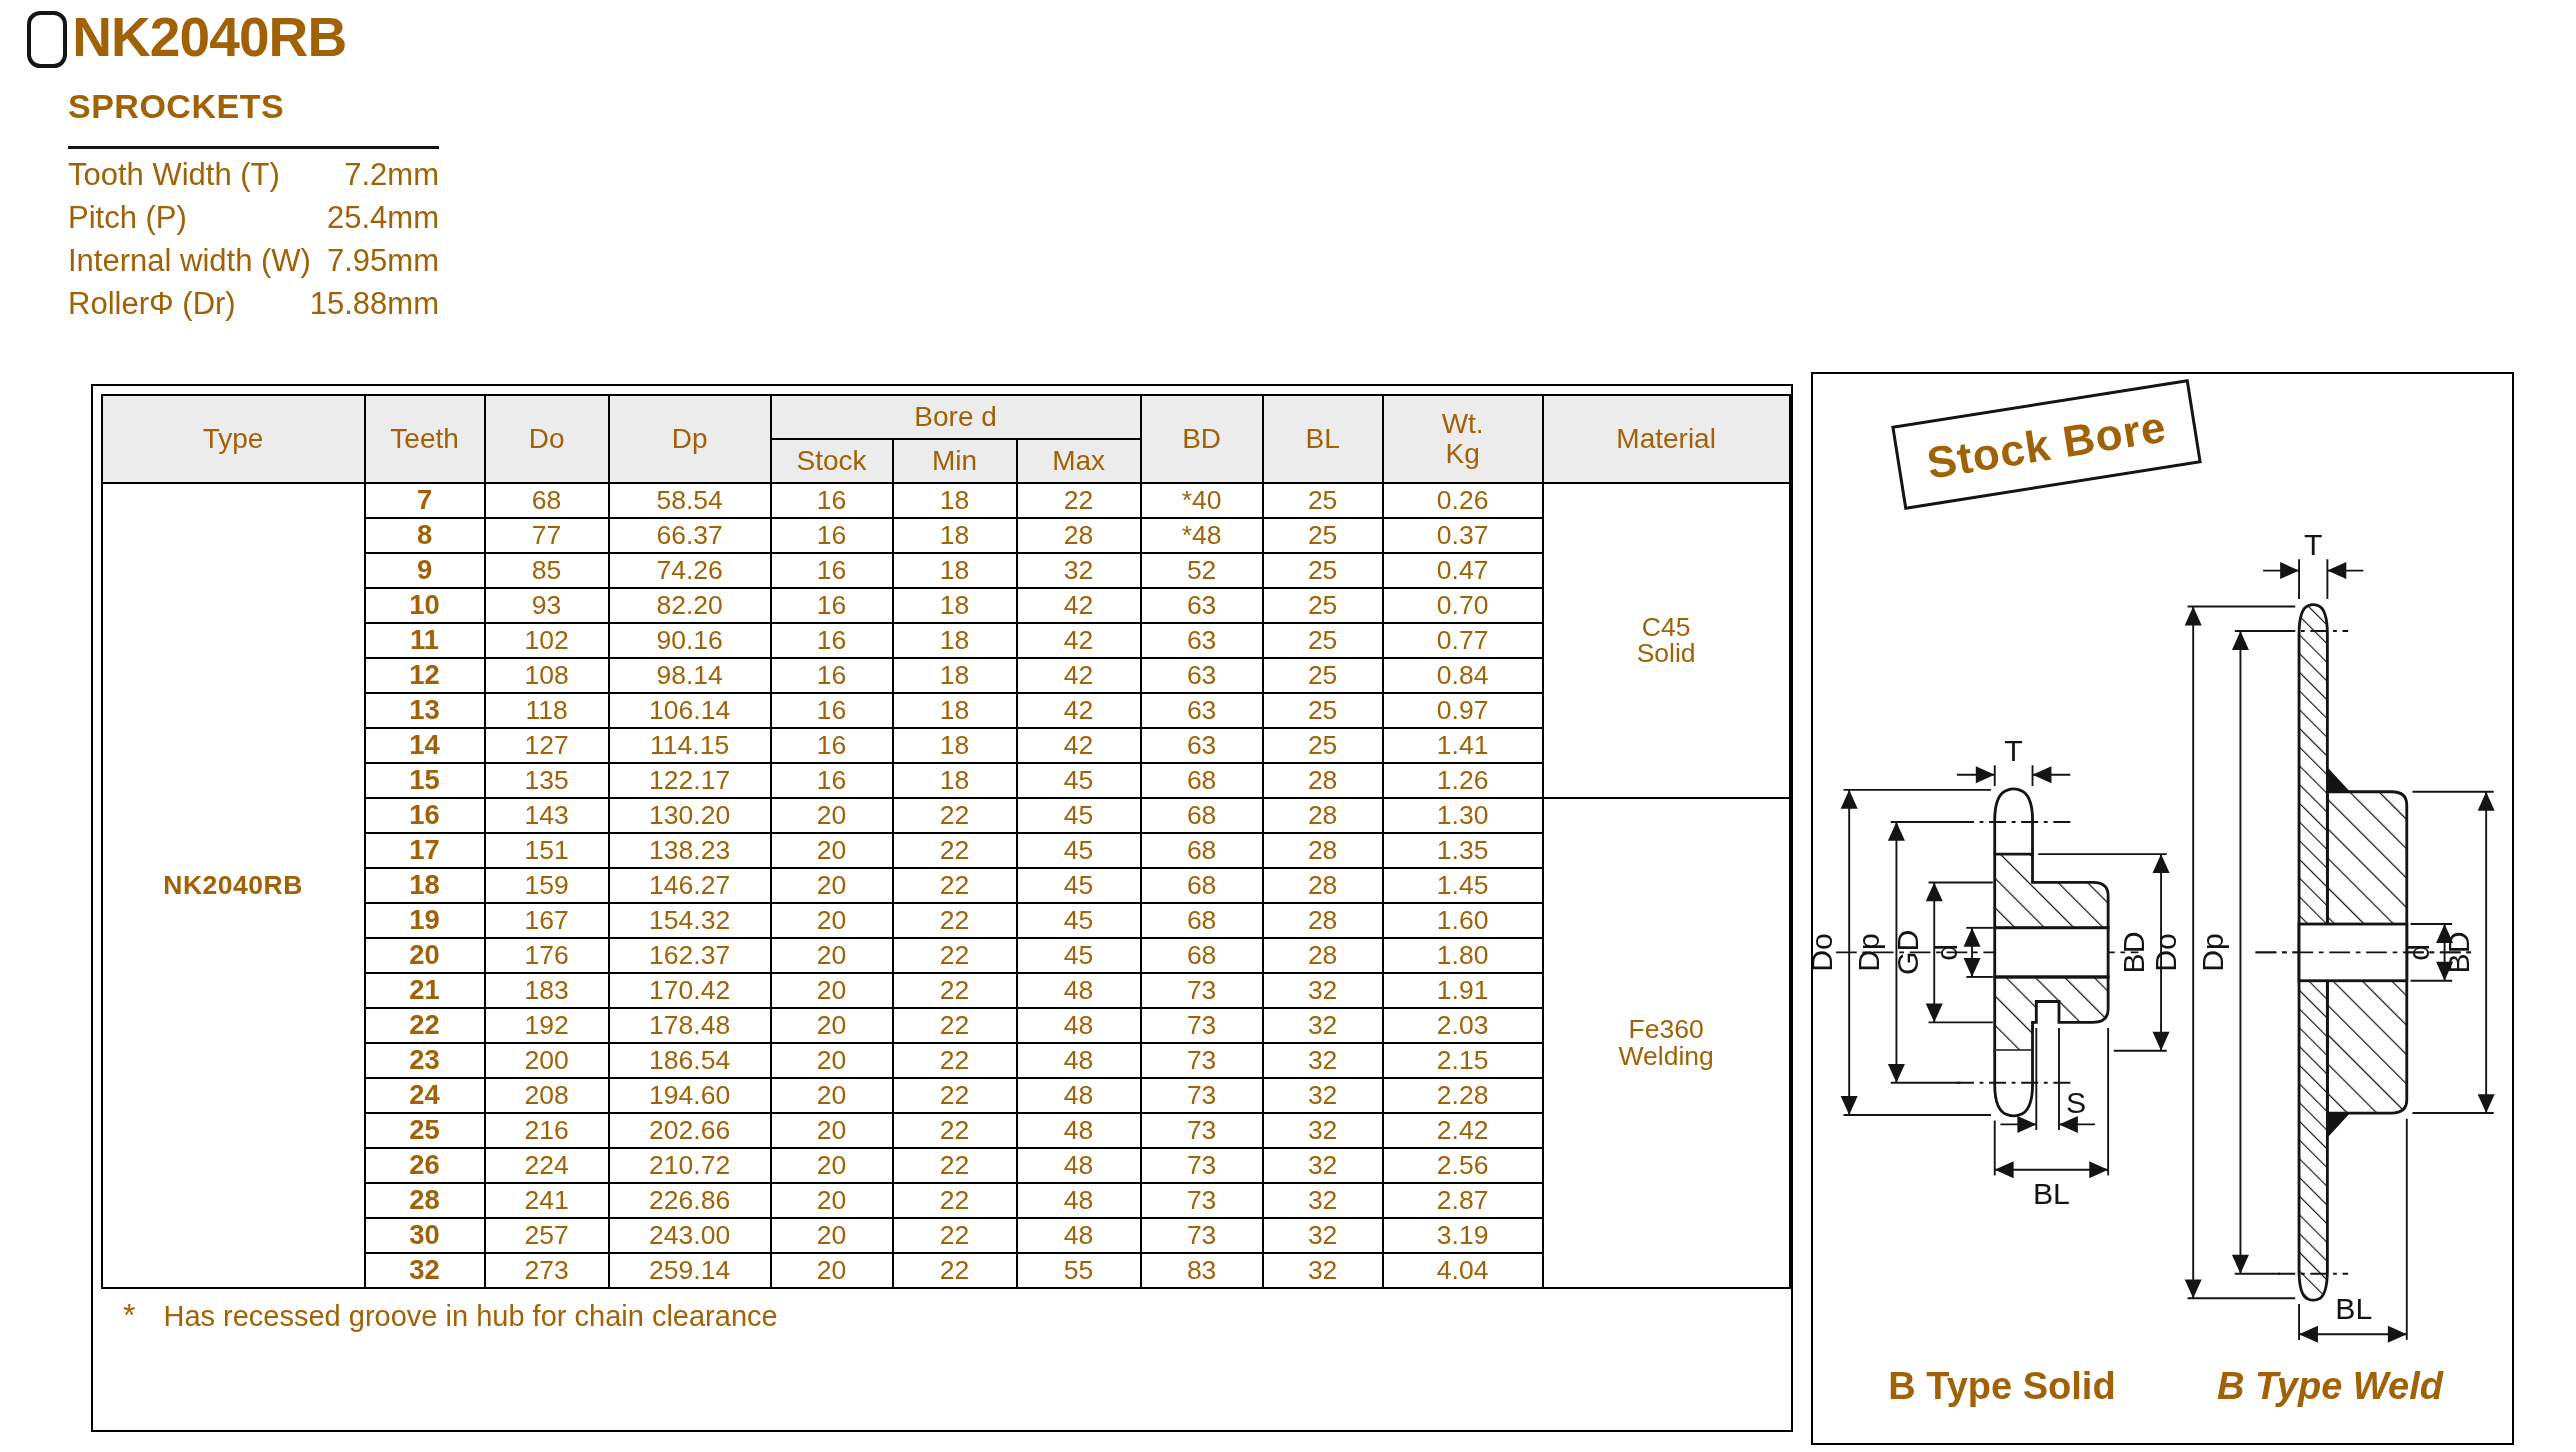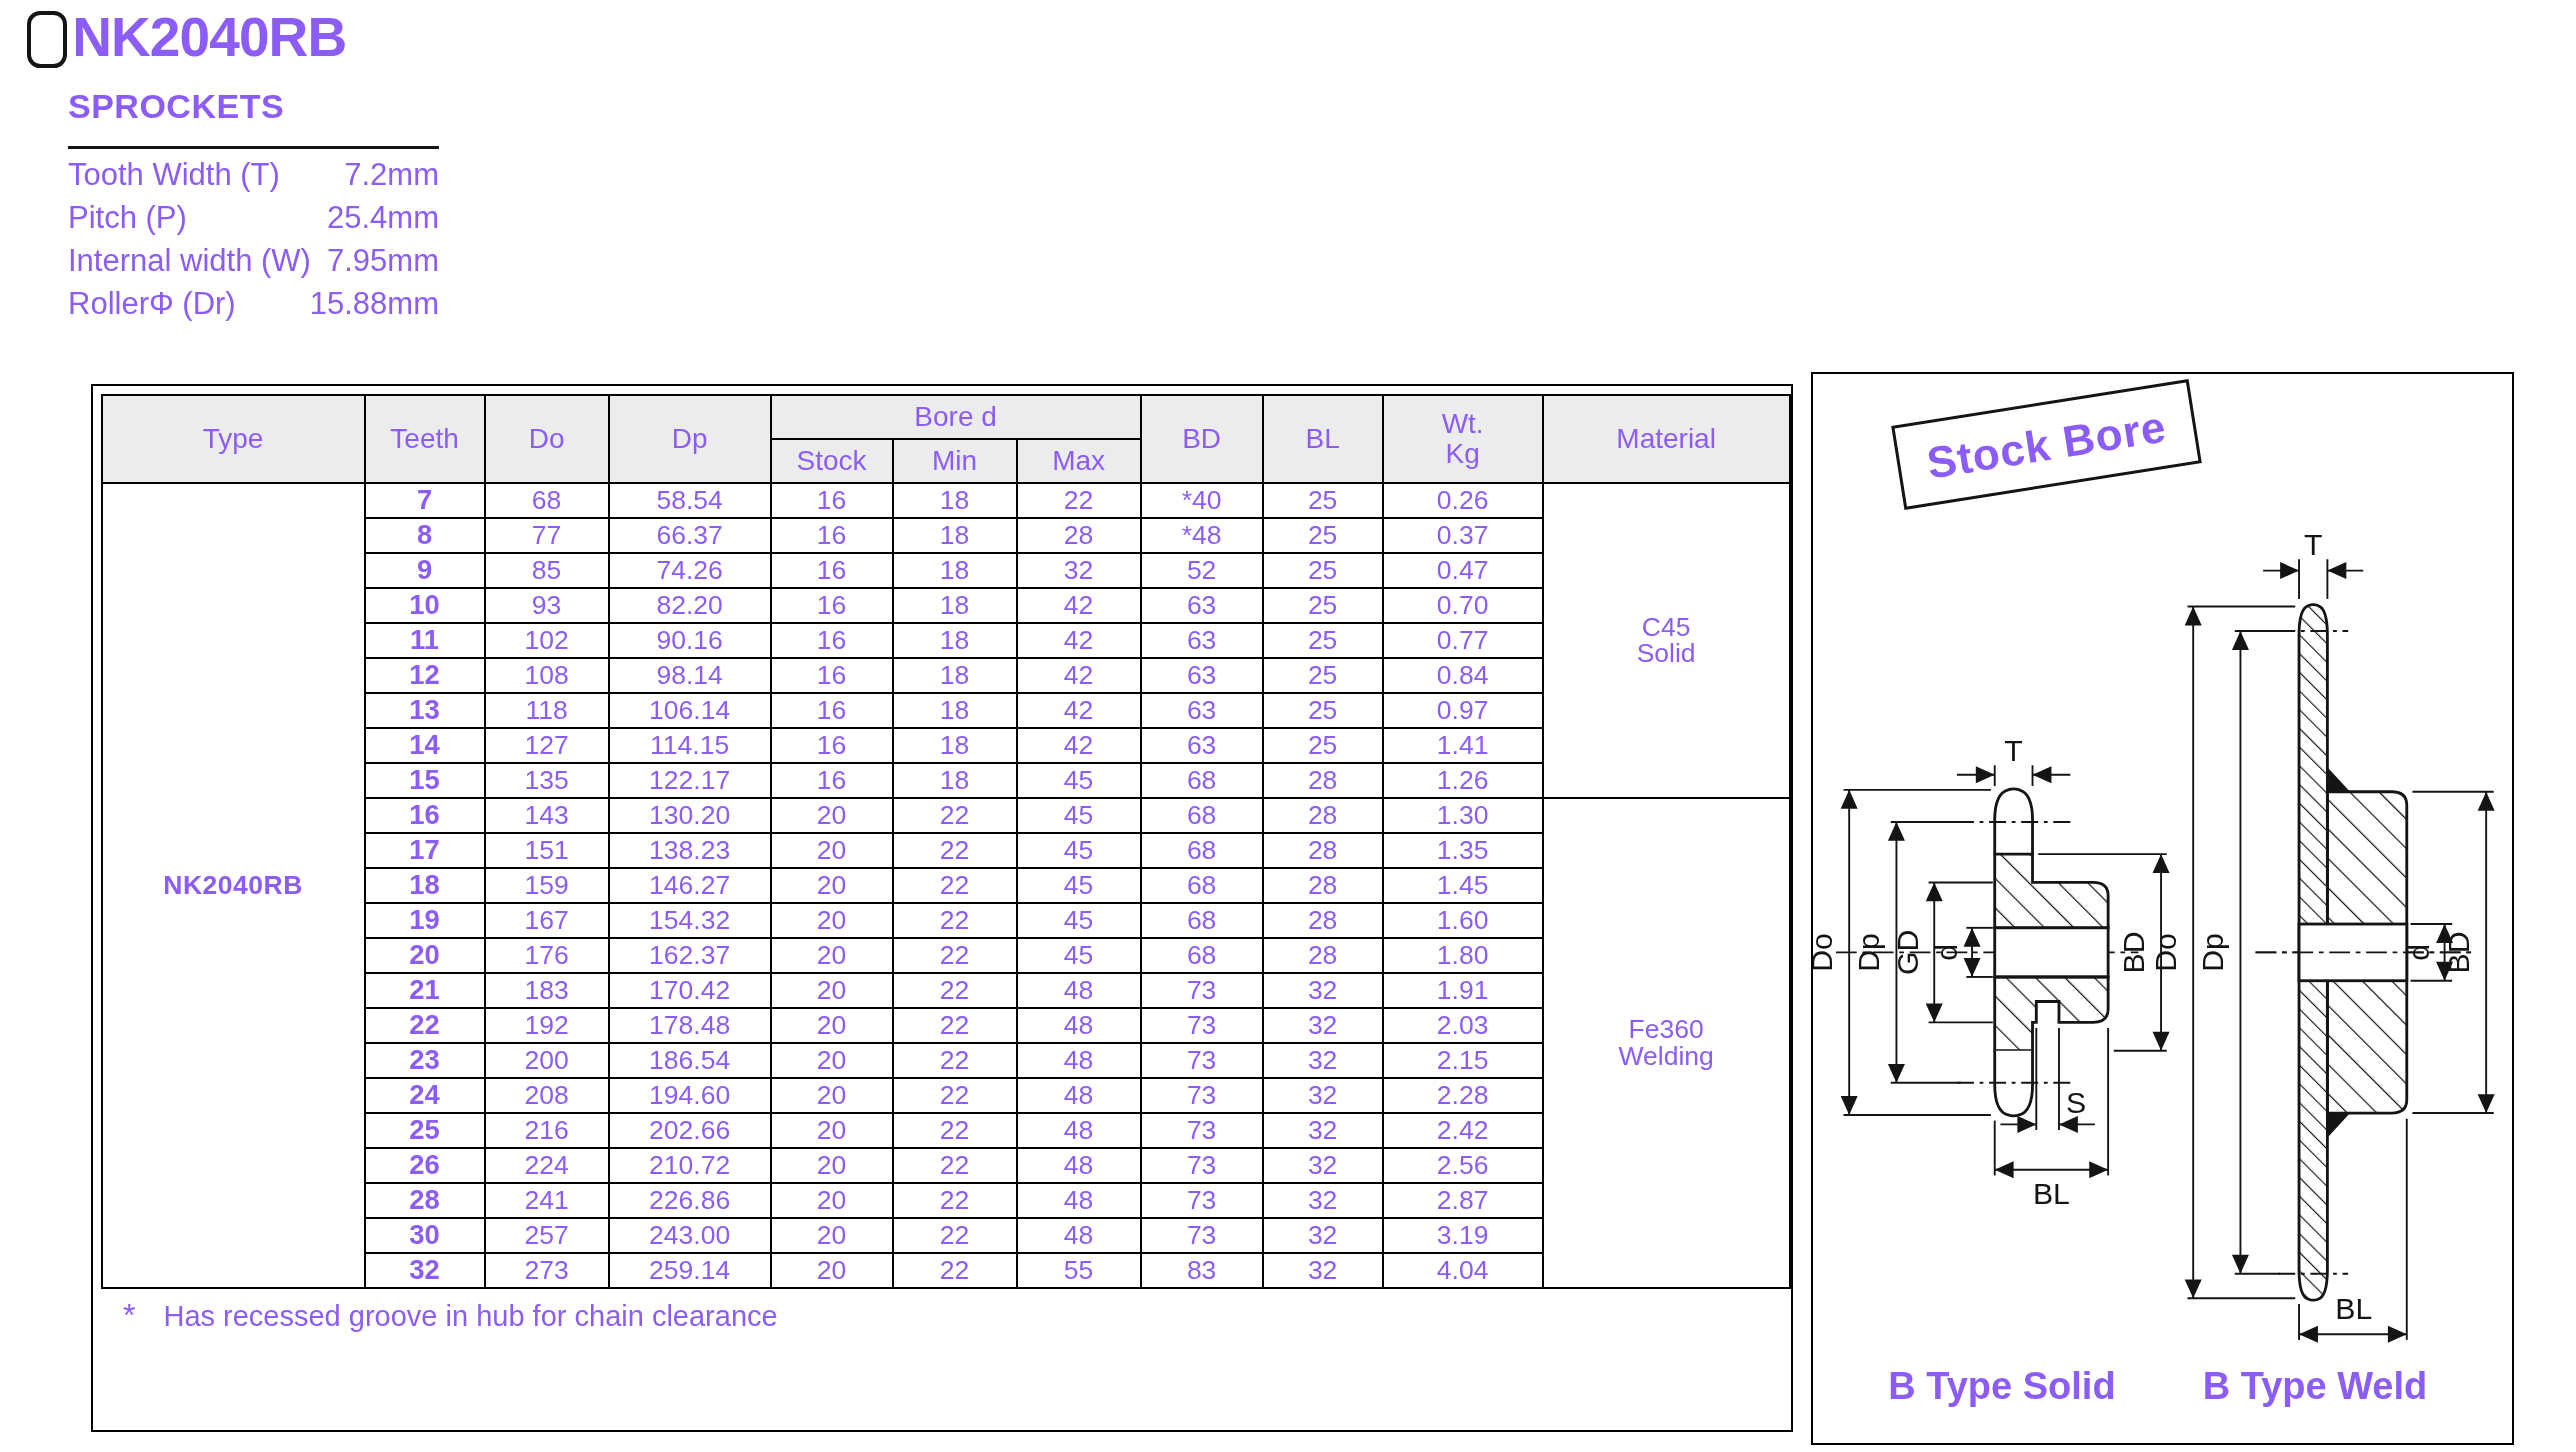--- a/index.html
+++ b/index.html
@@ -1,18 +1,18 @@
 <!DOCTYPE html>
 <html style="font-size:15px"><head>
 <meta charset="utf-8">
 <style>
   html,body{margin:0;padding:0;background:#ffffff;}
   .page{
     position:relative;width:2576px;height:1452px;background:#ffffff;
-    font-family:"Liberation Sans", sans-serif;color:#8b5cf6;overflow:hidden;
+    font-family:"Liberation Sans", sans-serif;color:#a16207;overflow:hidden;
   }
   
   .hdr{position:absolute;left:26.5px;top:9.5px;display:flex;align-items:flex-start;}
   .hdr .mark{width:32px;height:49px;border:4.7px solid #141414;border-radius:13.2px;margin-top:1.9px;}
   .hdr .title{font-size:55px;font-weight:bold;letter-spacing:-0.9px;margin-left:5.7px;line-height:1.0;}
   
   .specs{position:absolute;left:68px;top:87px;width:371px;}
   .sec-head{font-size:34px;font-weight:bold;border-bottom:3.8px solid #141414;padding-bottom:20px;margin-top:21px;letter-spacing:0.5px;}
   .spec-row{display:flex;justify-content:space-between;font-size:31px;margin-top:7.6px;line-height:1.15;}
   .spec-row .v{text-align:right;}
@@ -29,21 +29,21 @@
   
   .footnote{position:absolute;left:123px;top:1297px;font-size:29px;display:flex;align-items:baseline;}
   .footnote .star{font-size:32px;margin-right:28px;}
   
   .panel{position:absolute;left:1811px;top:372px;width:703px;height:1073px;border:2.8px solid #000;box-sizing:border-box;}
   .stamp{position:absolute;left:83px;top:28px;width:295px;height:79px;border:3.8px solid #141414;
          transform:rotate(-9deg);display:flex;align-items:center;justify-content:center;
          font-size:44px;font-weight:bold;letter-spacing:0.9px;background:#fff;}
   .caption{position:absolute;top:991px;font-size:38px;font-weight:600;width:340px;text-align:center;}
   .cap-solid{left:19px;}
-  .cap-weld{left:332px;}
+  .cap-weld{left:347px;font-style:italic;}
   .psvg{position:absolute;left:0;top:0;}
 </style>
 </head>
 <body>
 
 <div class="page">
 
   <div class="hdr">
     <div class="mark"></div>
     <div class="title">NK2040RB</div>

